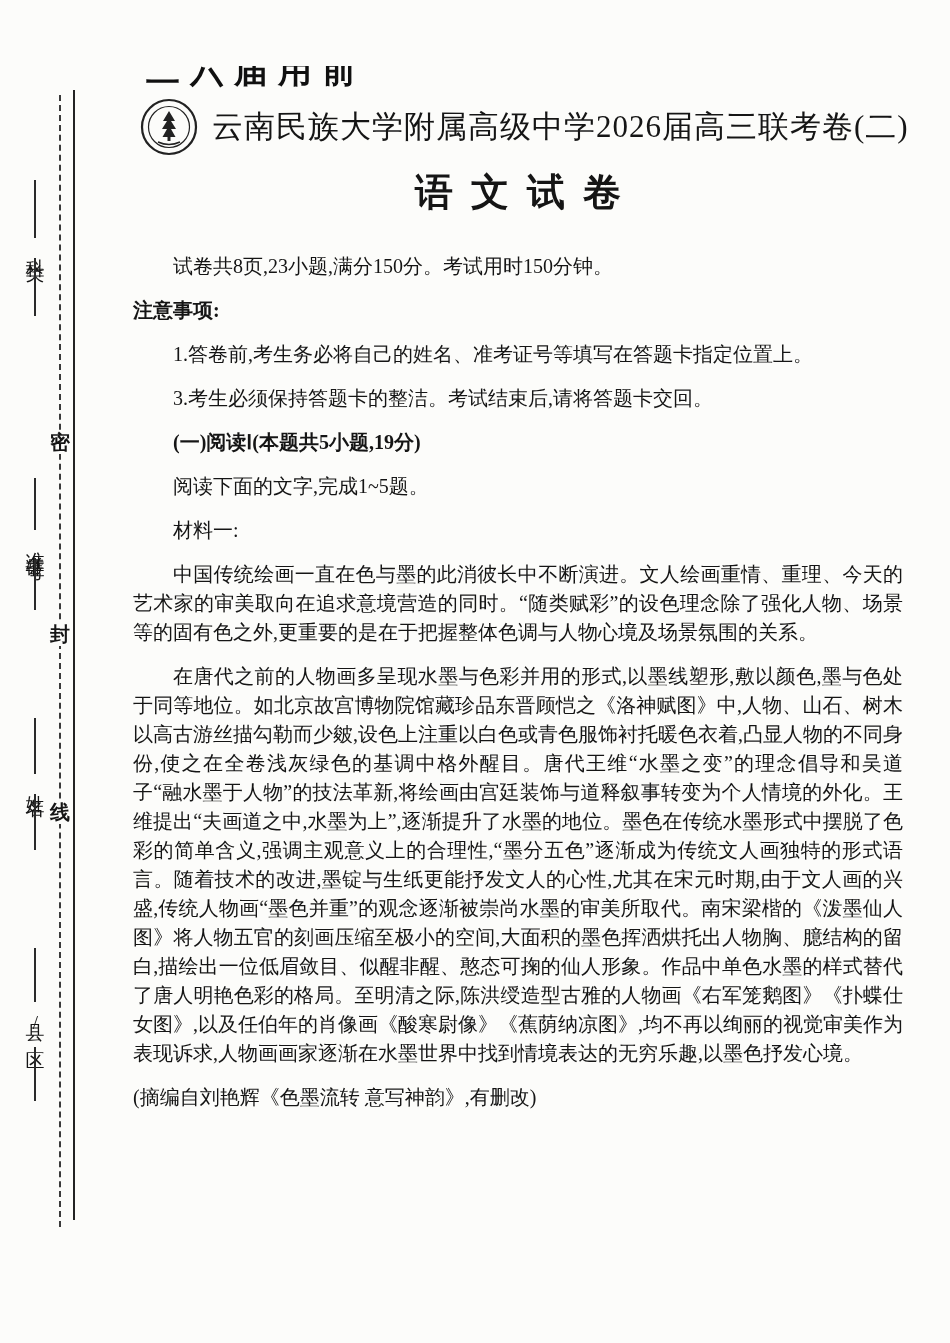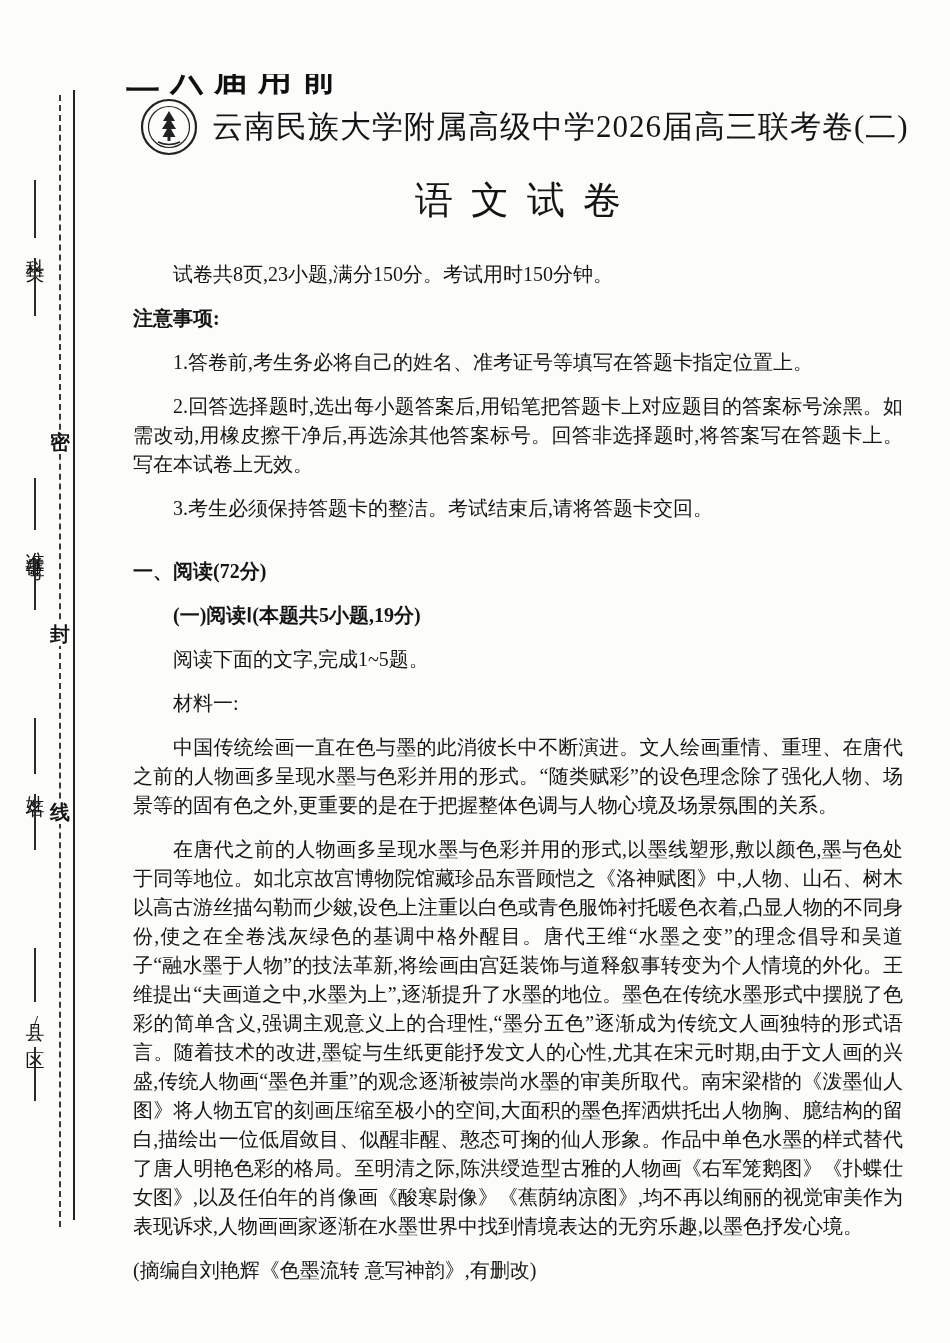--- a/index.html
+++ b/index.html
@@ -32,39 +32,40 @@
     display:flex; flex-direction:column; align-items:center;
   }
   .rail-field .seg { width:2px; background:#2a2a2a; }
   .rail-field .vlabel {
     writing-mode:vertical-rl; text-orientation:upright;
     font-size:19px; letter-spacing:4px; padding:6px 0; white-space:nowrap;
   }
 
   
   .stamp {
-    position:absolute; left:126px; top:74px; height:26px; width:260px;
+    position:absolute; left:126px; top:66px; height:26px; width:260px;
     overflow:hidden;
+    text-align:center;
   }
   .stamp span {
     display:block; transform:translateY(-18px);
     font-weight:900; font-size:34px; letter-spacing:10px; color:#101010;
     font-family:"DejaVu Sans",sans-serif;
   }
 
   
   .content { position:absolute; left:118px; top:95px; width:800px; }
 
   .header-row { display:flex; align-items:center; gap:14px; margin-left:22px; height:64px; }
   .logo { flex:0 0 auto; }
   .school-name { font-size:31px; font-weight:normal; letter-spacing:1px; white-space:nowrap; }
 
   .title {
-    margin:16px 0 34px; text-align:center;
-    font-size:38px; font-weight:normal; letter-spacing:18px; text-indent:18px;
+    margin:8px 0 34px; text-align:center;
+    font-size:38px; font-weight:bold; letter-spacing:18px; text-indent:18px;
   }
 
   .content p {
     margin:15px; font-size:20px; line-height:29px;
     text-align:justify; text-justify:inter-ideograph;
   }
   .indent { text-indent:2em; }
   .bold { font-weight:bold;font-family:Liberation Serif, serif; }
   .gap-top { margin-top:34px !important; }
 
@@ -130,28 +131,26 @@
       </svg>
       <div class="school-name">云南民族大学附属高级中学2026届高三联考卷(二)</div>
     </div>
 
     <div class="title">语文试卷</div>
 
     <p class="indent">试卷共8页,23小题,满分150分。考试用时150分钟。</p>
 
     <p class="bold">注意事项:</p>
     <p class="indent">1.答卷前,考生务必将自己的姓名、准考证号等填写在答题卡指定位置上。</p>
-    <p class="indent">2.回答选择题时,选出每小题答案后,用铅笔把答题卡上对应题目的答案标号涂黑。如需改动,用橡皮擦干净后,再选涂其他答案标号。回答非选择题时,将答案写在答题卡上。写在本试卷上无效。</p>
     <p class="indent">3.考生必须保持答题卡的整洁。考试结束后,请将答题卡交回。</p>
 
-    <p class="bold gap-top">一、阅读(72分)</p>
     <p class="bold indent">(一)阅读Ⅰ(本题共5小题,19分)</p>
     <p class="indent">阅读下面的文字,完成1~5题。</p>
     <p class="indent">材料一:</p>
 
-    <p class="indent">中国传统绘画一直在色与墨的此消彼长中不断演进。文人绘画重情、重理、在唐代之前的人物画多呈现水墨与色彩并用的形式。“随类赋彩”的设色理念除了强化人物、场景等的固有色之外,更重要的是在于把握整体色调与人物心境及场景氛围的关系。</p>
+    <p class="indent">中国传统绘画一直在色与墨的此消彼长中不断演进。文人绘画重情、重理、今天的艺术家的审美取向在追求意境营造的同时。“随类赋彩”的设色理念除了强化人物、场景等的固有色之外,更重要的是在于把握整体色调与人物心境及场景氛围的关系。</p>
     <p class="indent">在唐代之前的人物画多呈现水墨与色彩并用的形式,以墨线塑形,敷以颜色,墨与色处于同等地位。如北京故宫博物院馆藏珍品东晋顾恺之《洛神赋图》中,人物、山石、树木以高古游丝描勾勒而少皴,设色上注重以白色或青色服饰衬托暖色衣着,凸显人物的不同身份,使之在全卷浅灰绿色的基调中格外醒目。唐代王维“水墨之变”的理念倡导和吴道子“融水墨于人物”的技法革新,将绘画由宫廷装饰与道释叙事转变为个人情境的外化。王维提出“夫画道之中,水墨为上”,逐渐提升了水墨的地位。墨色在传统水墨形式中摆脱了色彩的简单含义,强调主观意义上的合理性,“墨分五色”逐渐成为传统文人画独特的形式语言。随着技术的改进,墨锭与生纸更能抒发文人的心性,尤其在宋元时期,由于文人画的兴盛,传统人物画“墨色并重”的观念逐渐被崇尚水墨的审美所取代。南宋梁楷的《泼墨仙人图》将人物五官的刻画压缩至极小的空间,大面积的墨色挥洒烘托出人物胸、臆结构的留白,描绘出一位低眉敛目、似醒非醒、憨态可掬的仙人形象。作品中单色水墨的样式替代了唐人明艳色彩的格局。至明清之际,陈洪绶造型古雅的人物画《右军笼鹅图》《扑蝶仕女图》,以及任伯年的肖像画《酸寒尉像》《蕉荫纳凉图》,均不再以绚丽的视觉审美作为表现诉求,人物画画家逐渐在水墨世界中找到情境表达的无穷乐趣,以墨色抒发心境。</p>
 
     <p class="attribution">(摘编自刘艳辉《色墨流转 意写神韵》,有删改)</p>
   </div>
 
 
 </div>
 
 </body></html>

